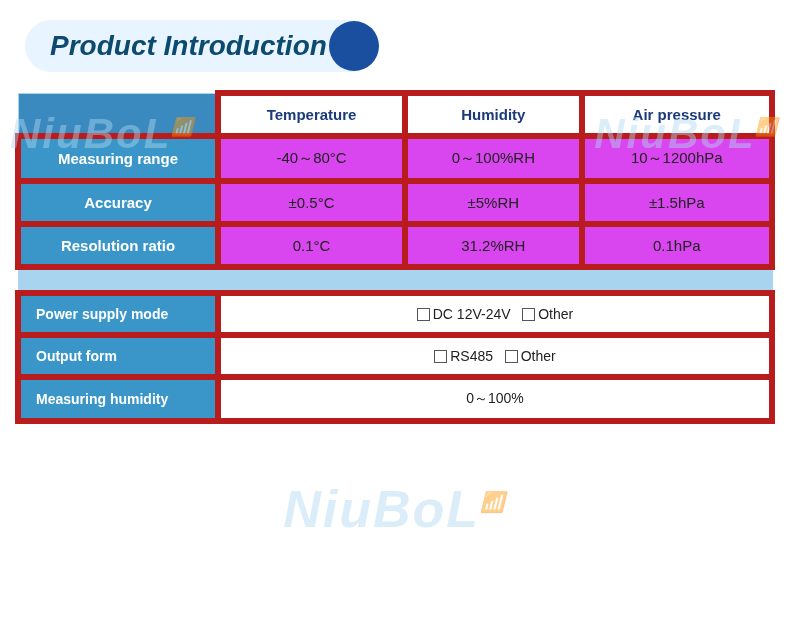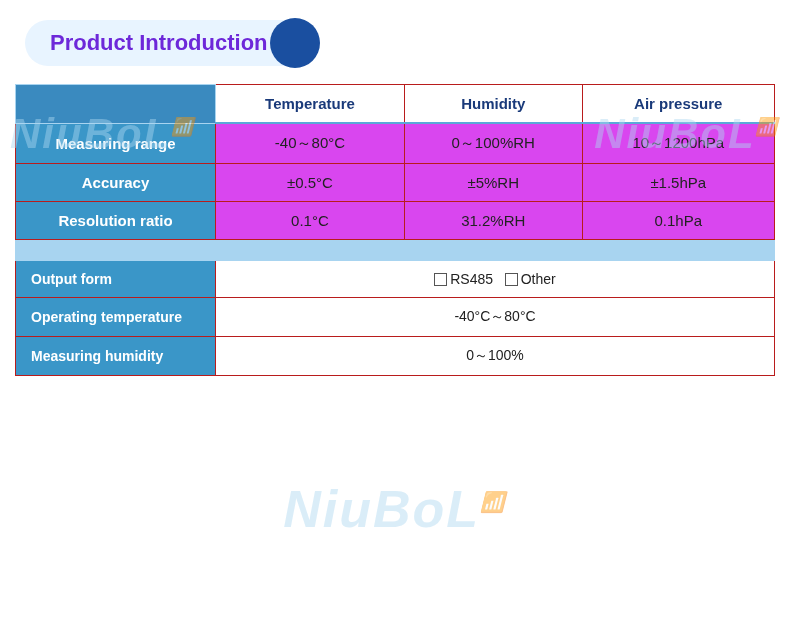--- a/index.html
+++ b/index.html
@@ -70,35 +70,36 @@
       right: -2px;
       top: 50%;
       transform: translateY(-50%);
       width: 50px;
       height: 50px;
       background: #1a4fa0;
       border-radius: 50%;
     }
 
     .title-text {
-      font-size: 22px;
-      font-weight: bold;
-      color: #6d28d9;
+      font-size: 28px;
+      font-weight: bold;
+      font-style: italic;
+      color: #0c4a6e;
     }
 
     
     .product-table {
       width: 100%;
       border-collapse: collapse;
       border: 1px solid #a8d4f0;
     }
 
     .product-table th,
     .product-table td {
-      border: 1px solid #b91c1c;
+      border: 6px solid #b91c1c;
       text-align: center;
       padding: 10px 8px;
       font-size: 15px;
     }
 
     
     .header-row th {
       background: #fff;
       color: #1a3a7a;
       font-weight: bold;
@@ -216,33 +217,36 @@
         <td class="label-cell">Resolution ratio</td>
         <td class="value-cell">0.1°C</td>
         <td class="value-cell">31.2%RH</td>
         <td class="value-cell">0.1hPa</td>
       </tr>
 
       <tr class="spacer-row">
         <td colspan="4"></td>
       </tr>
 
+      <tr class="full-row">
+        <td class="label-cell">Power supply mode</td>
+        <td class="full-value" colspan="3">
+          <span class="checkbox-symbol"></span>DC 12V-24V&nbsp;&nbsp;
+          <span class="checkbox-symbol"></span>Other
+        </td>
+      </tr>
 
       <tr class="full-row">
         <td class="label-cell">Output form</td>
         <td class="full-value" colspan="3">
           <span class="checkbox-symbol"></span>RS485&nbsp;&nbsp;
           <span class="checkbox-symbol"></span>Other
         </td>
       </tr>
 
-      <tr class="full-row">
-        <td class="label-cell">Operating temperature</td>
-        <td class="full-value" colspan="3">-40°C～80°C</td>
-      </tr>
 
       <tr class="full-row">
         <td class="label-cell">Measuring humidity</td>
         <td class="full-value" colspan="3">0～100%</td>
       </tr>
 
     </tbody>
   </table>
 
 </div>

